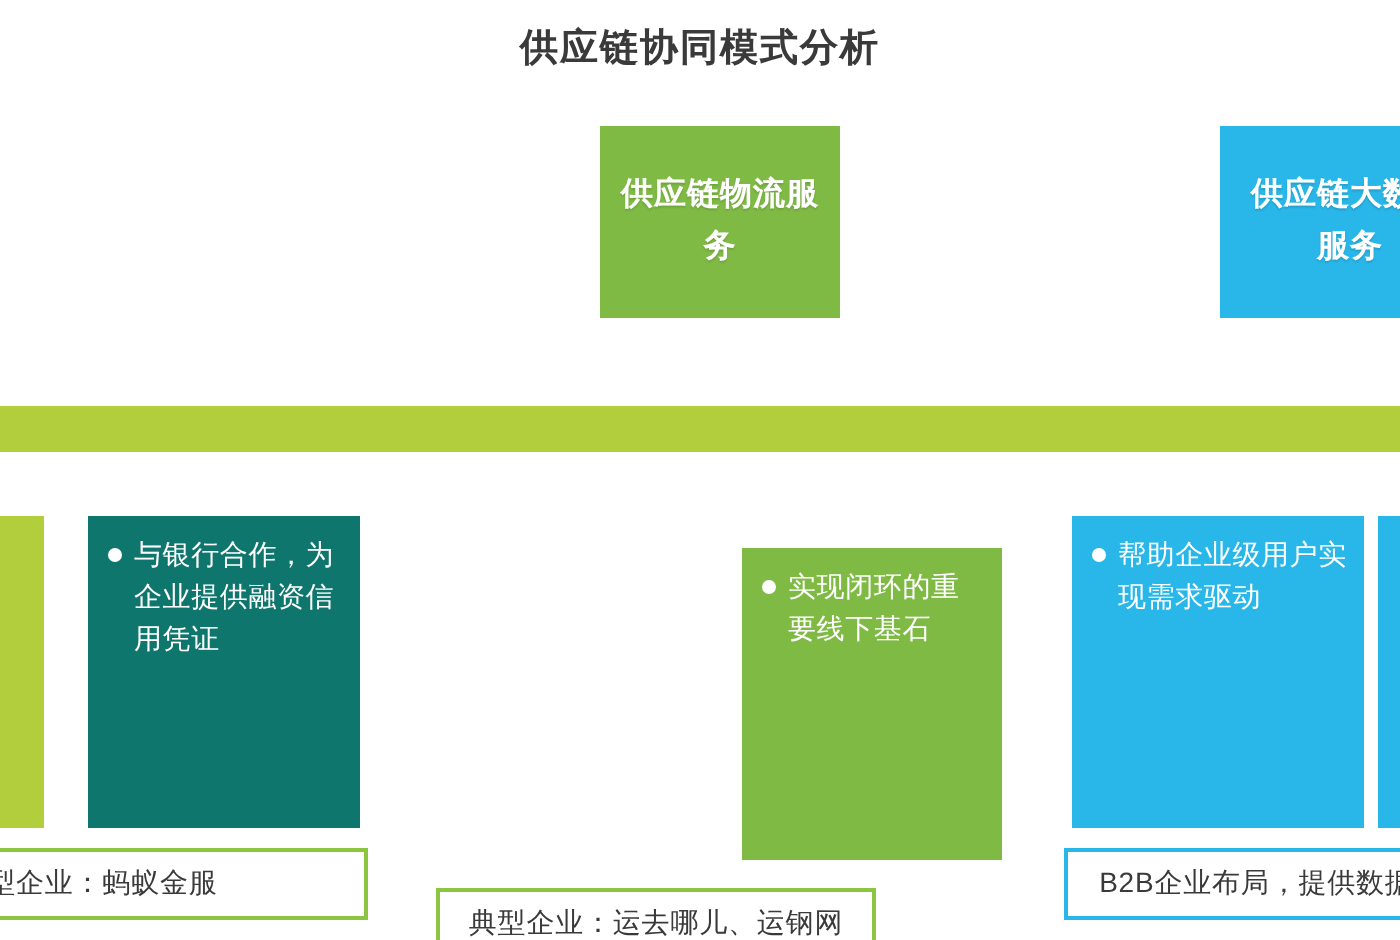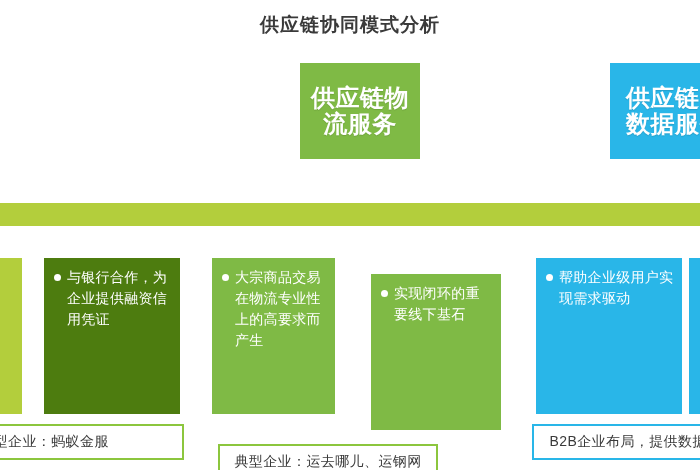--- a/index.html
+++ b/index.html
@@ -51,21 +51,21 @@
     position: absolute;
     top: 0;
     width: 120px;
     height: 96px;
     box-sizing: border-box;
     display: flex;
     align-items: center;
     justify-content: center;
     text-align: center;
     color: #ffffff;
-    font-size: 24px;
+    font-size: 16px;
     font-weight: bold;
     line-height: 26px;
     letter-spacing: 0.5px;
     padding: 0 8px;
     text-shadow: 0 1px 1px rgba(0,0,0,0.12);
   }
   .top-card span { display: block; }
 
   
   .green-bar {
@@ -158,30 +158,24 @@
 
   <div class="green-bar" style="background: rgb(179, 206, 60);"></div>
 
   <div class="detail-row">
     <div class="detail-card" style="left: -18px; width: 40px; background: rgb(179, 206, 60);">
       <div class="bullet-line" style="visibility: hidden;">
 
         <span class="bullet-text"></span>
       </div>
     </div>
-    <div class="detail-card" style="left: 44px; width: 136px; background: #4d7c0f;">
+    <div class="detail-card" style="left: 44px; width: 136px; background: #0f766e;">
       <div class="bullet-line">
         <span class="bullet-dot"></span>
         <span class="bullet-text">与银行合作，为企业提供融资信用凭证</span>
-      </div>
-    </div>
-    <div class="detail-card" style="left: 212px; width: 123px; background: rgb(127, 186, 69);">
-      <div class="bullet-line">
-        <span class="bullet-dot"></span>
-        <span class="bullet-text">大宗商品交易在物流专业性上的高要求而产生</span>
       </div>
     </div>
     <div class="detail-card" style="left: 371px; width: 130px; background: rgb(127, 186, 69); margin-top: 16px;">
       <div class="bullet-line">
         <span class="bullet-dot"></span>
         <span class="bullet-text">实现闭环的重要线下基石</span>
       </div>
     </div>
     <div class="detail-card" style="left: 536px; width: 146px; background: rgb(41, 182, 232);">
       <div class="bullet-line">

